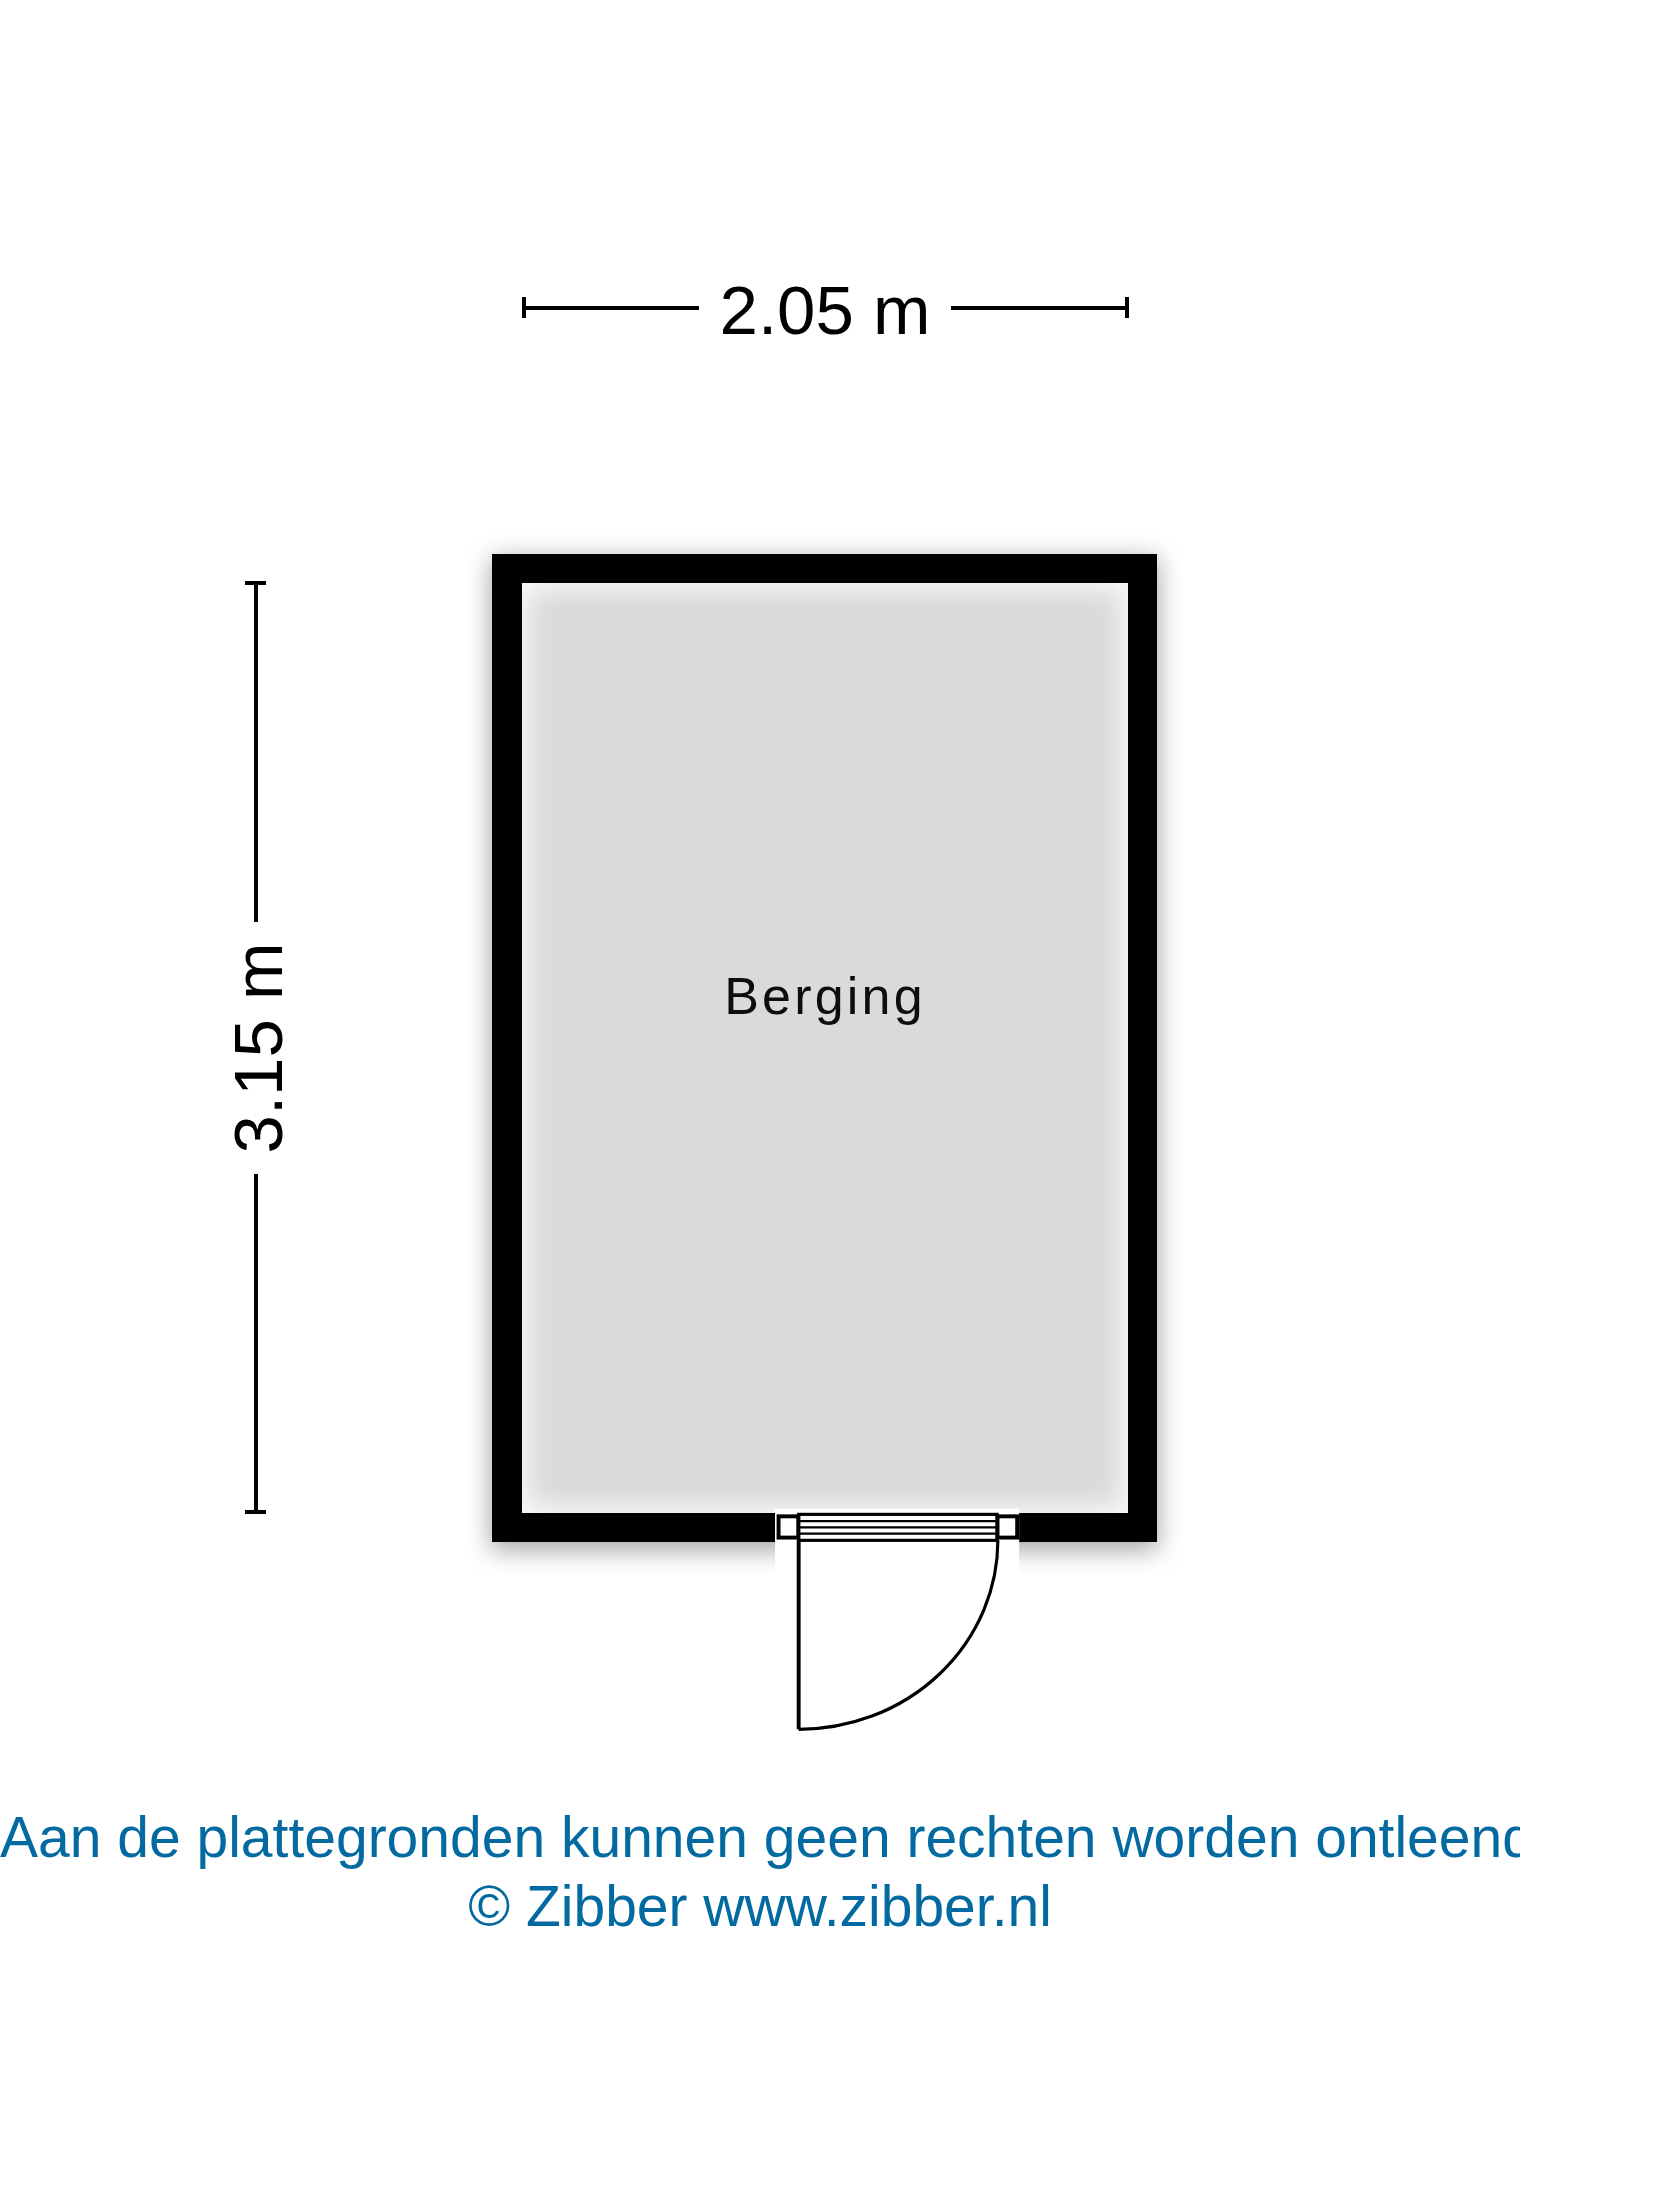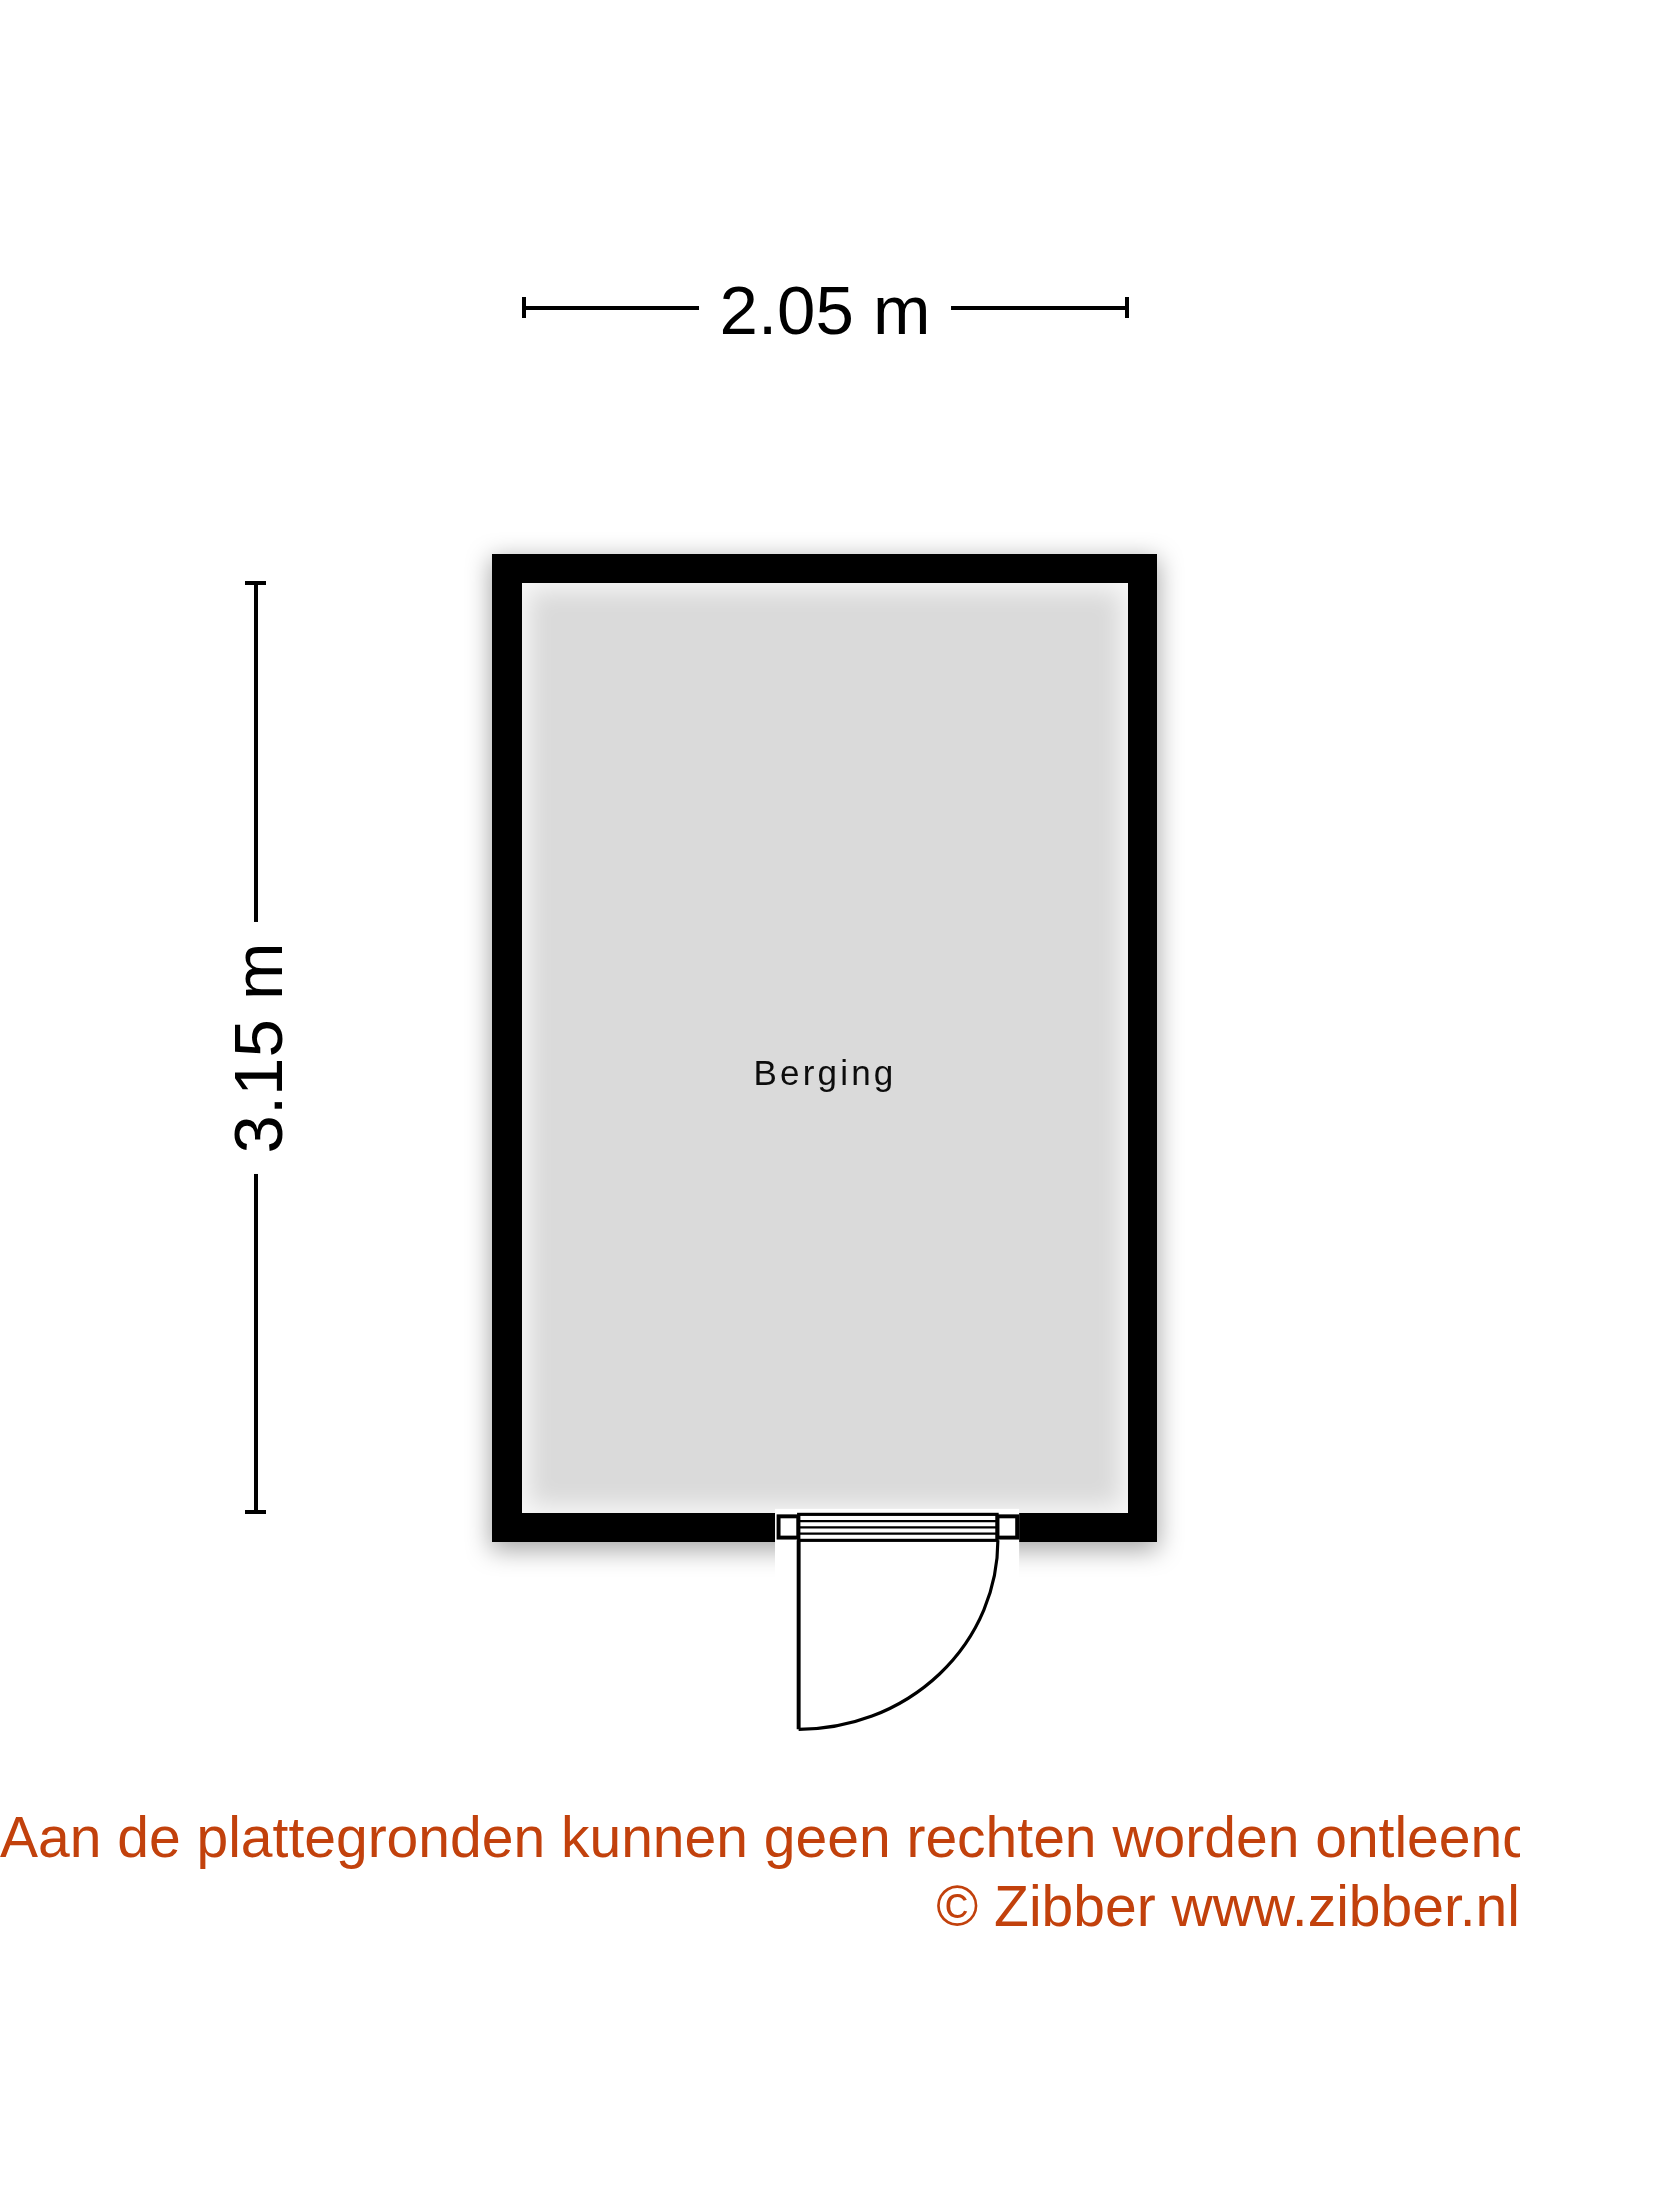--- a/index.html
+++ b/index.html
@@ -51,46 +51,46 @@
     z-index: 1;
   }
   #room-floor {
     position: absolute;
     left: 30px; top: 29px; right: 29px; bottom: 29px;
     background: #dadada;
     box-shadow: inset 0 0 23.6px 7.9px rgba(255,255,255,0.8);
   }
   #room-label {
     position: absolute;
-    left: 825px; top: 1073px;
+    left: 825px; top: 996px;
     transform: translate(-50%, -50%);
-    font-size: 35px;
+    font-size: 52px;
     letter-spacing: 3.2px;
     color: #0d0d0d;
     z-index: 2;
     white-space: nowrap;
   }
 
   
   #door-svg {
     position: absolute;
     left: 0; top: 0;
     width: 1654px; height: 2205px;
     z-index: 2;
   }
 
   
   #footer {
     position: absolute;
     left: 0; top: 1803px;
     width: 100%;
-    text-align: right;
+    text-align: center;
     font-size: 57px;
     line-height: 69px;
-    color: #c2410c;
+    color: #0369a1;
     white-space: nowrap;
   }
 </style>
 </head>
 <body>
 
 <div id="canvas">
 
   <div>
     <div class="dim-bar" id="width-dim-tick-left"></div>

